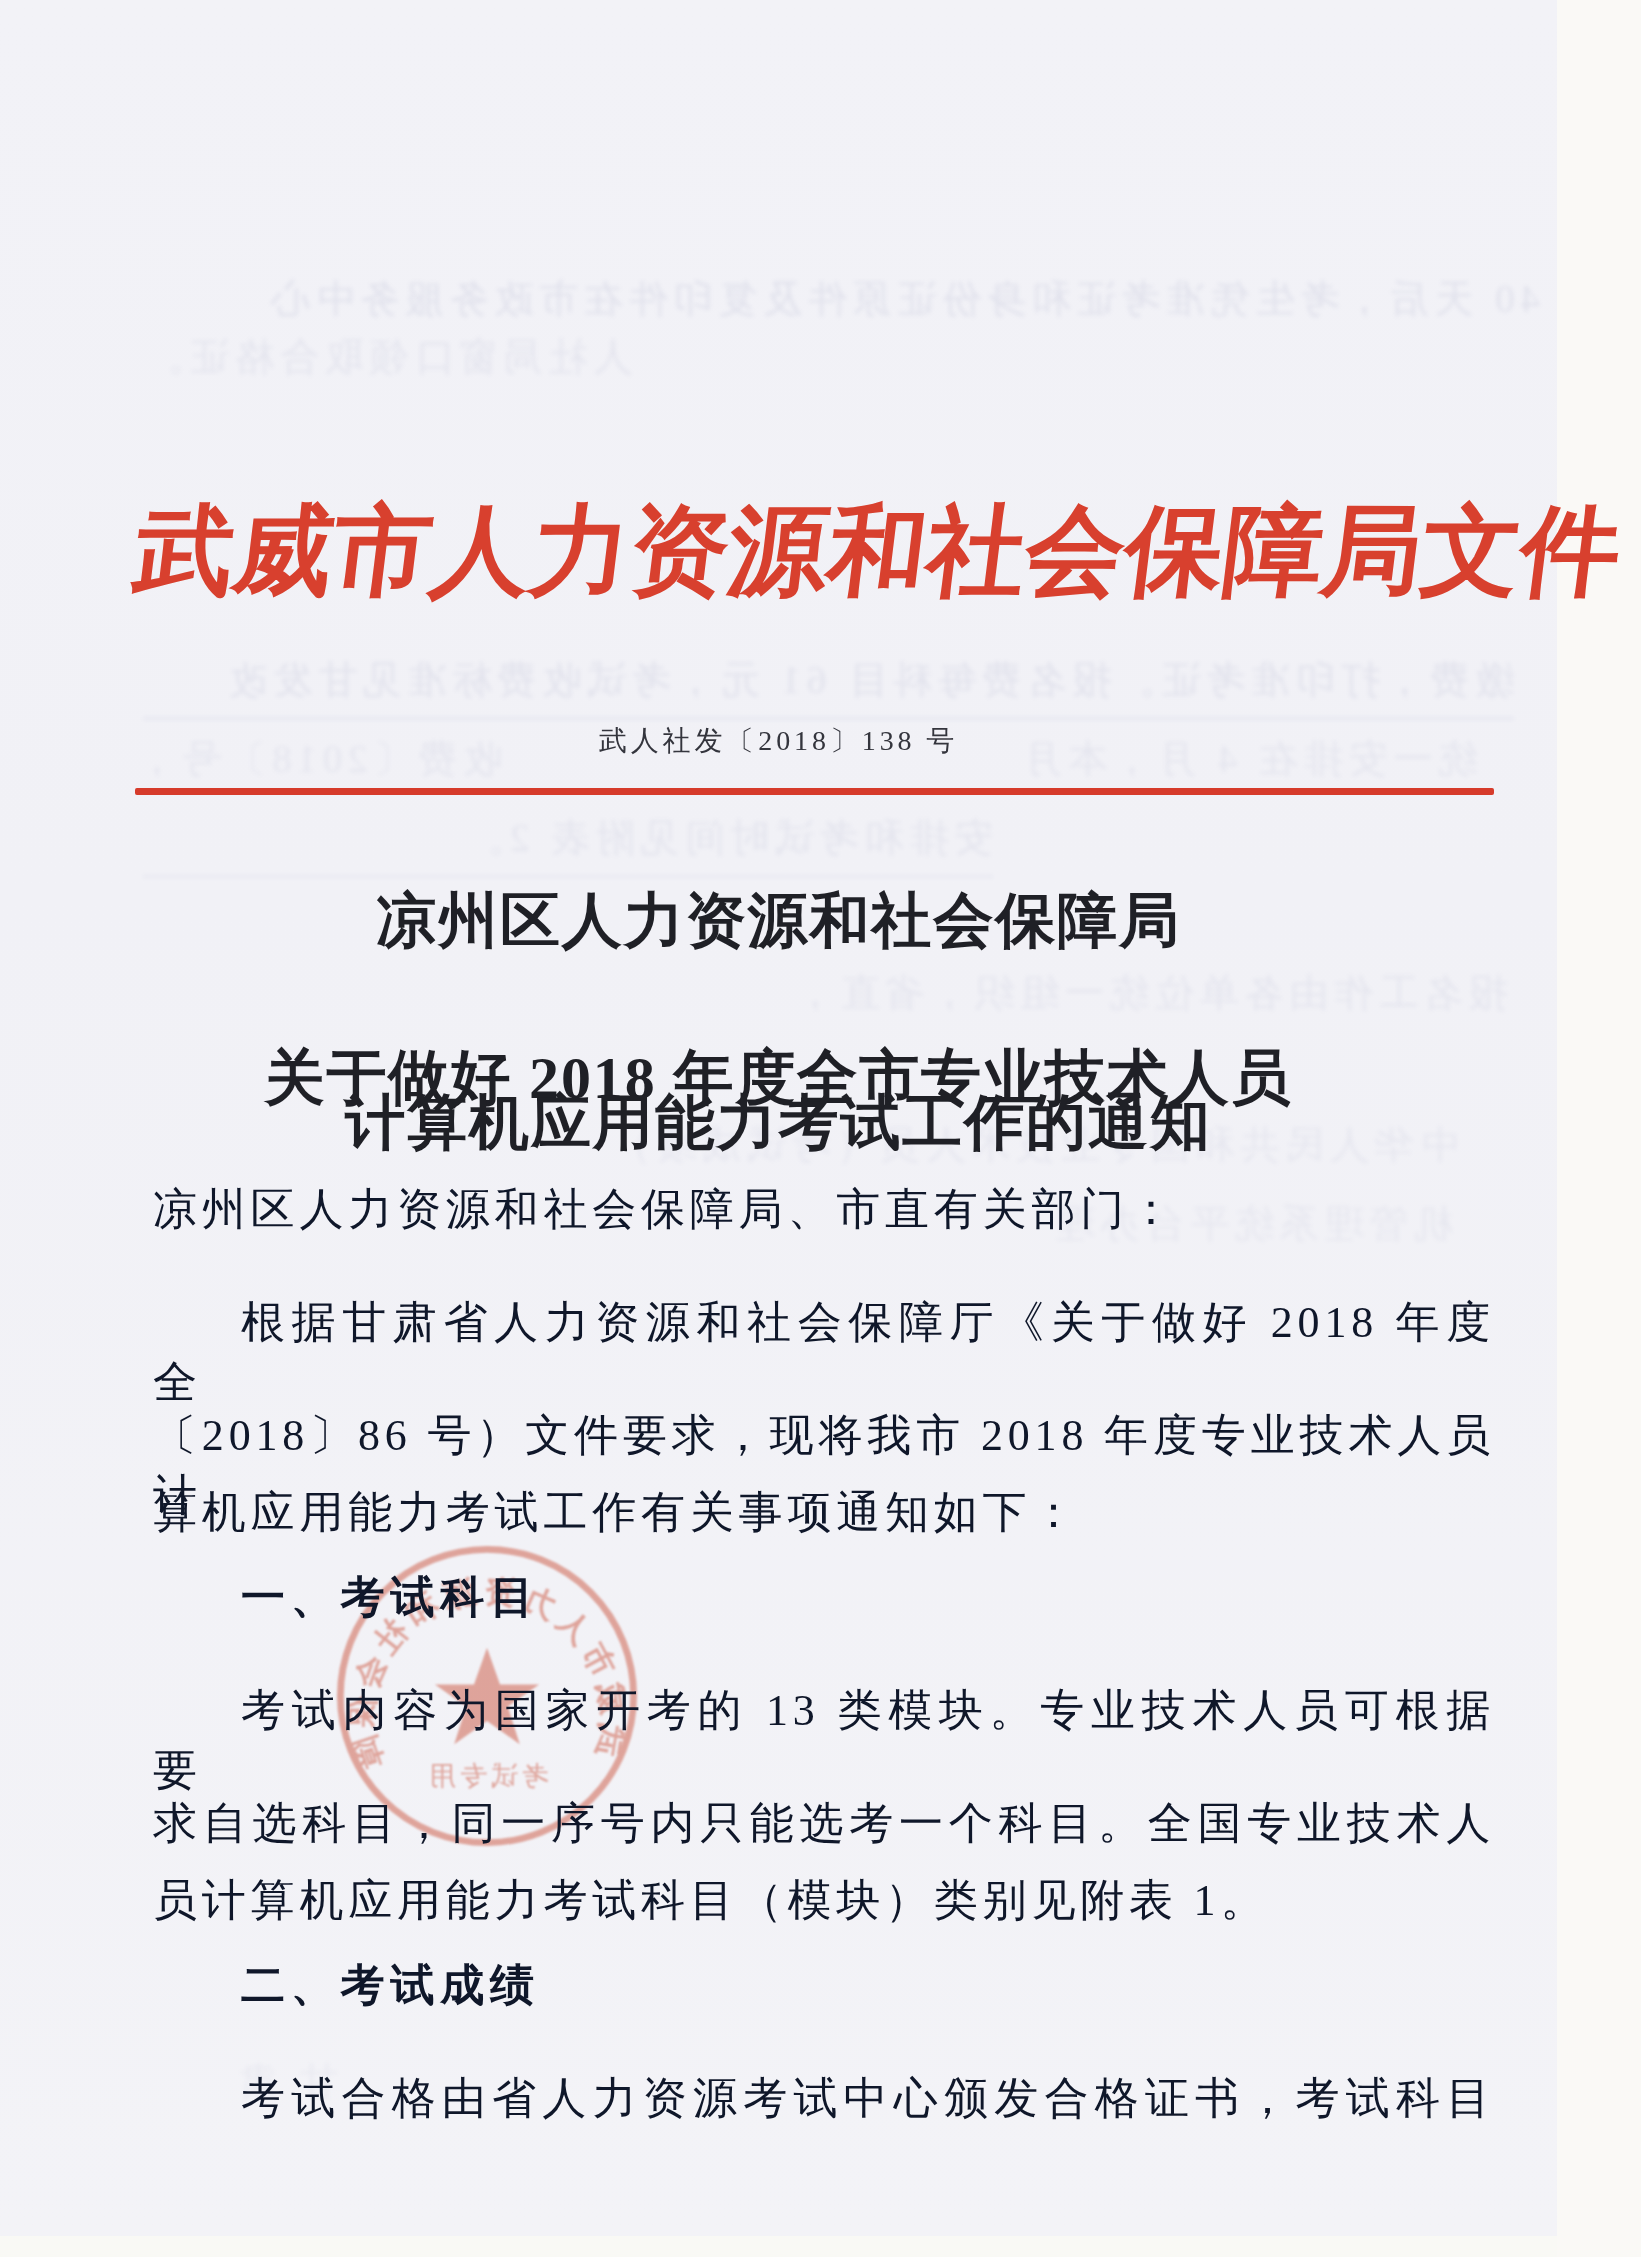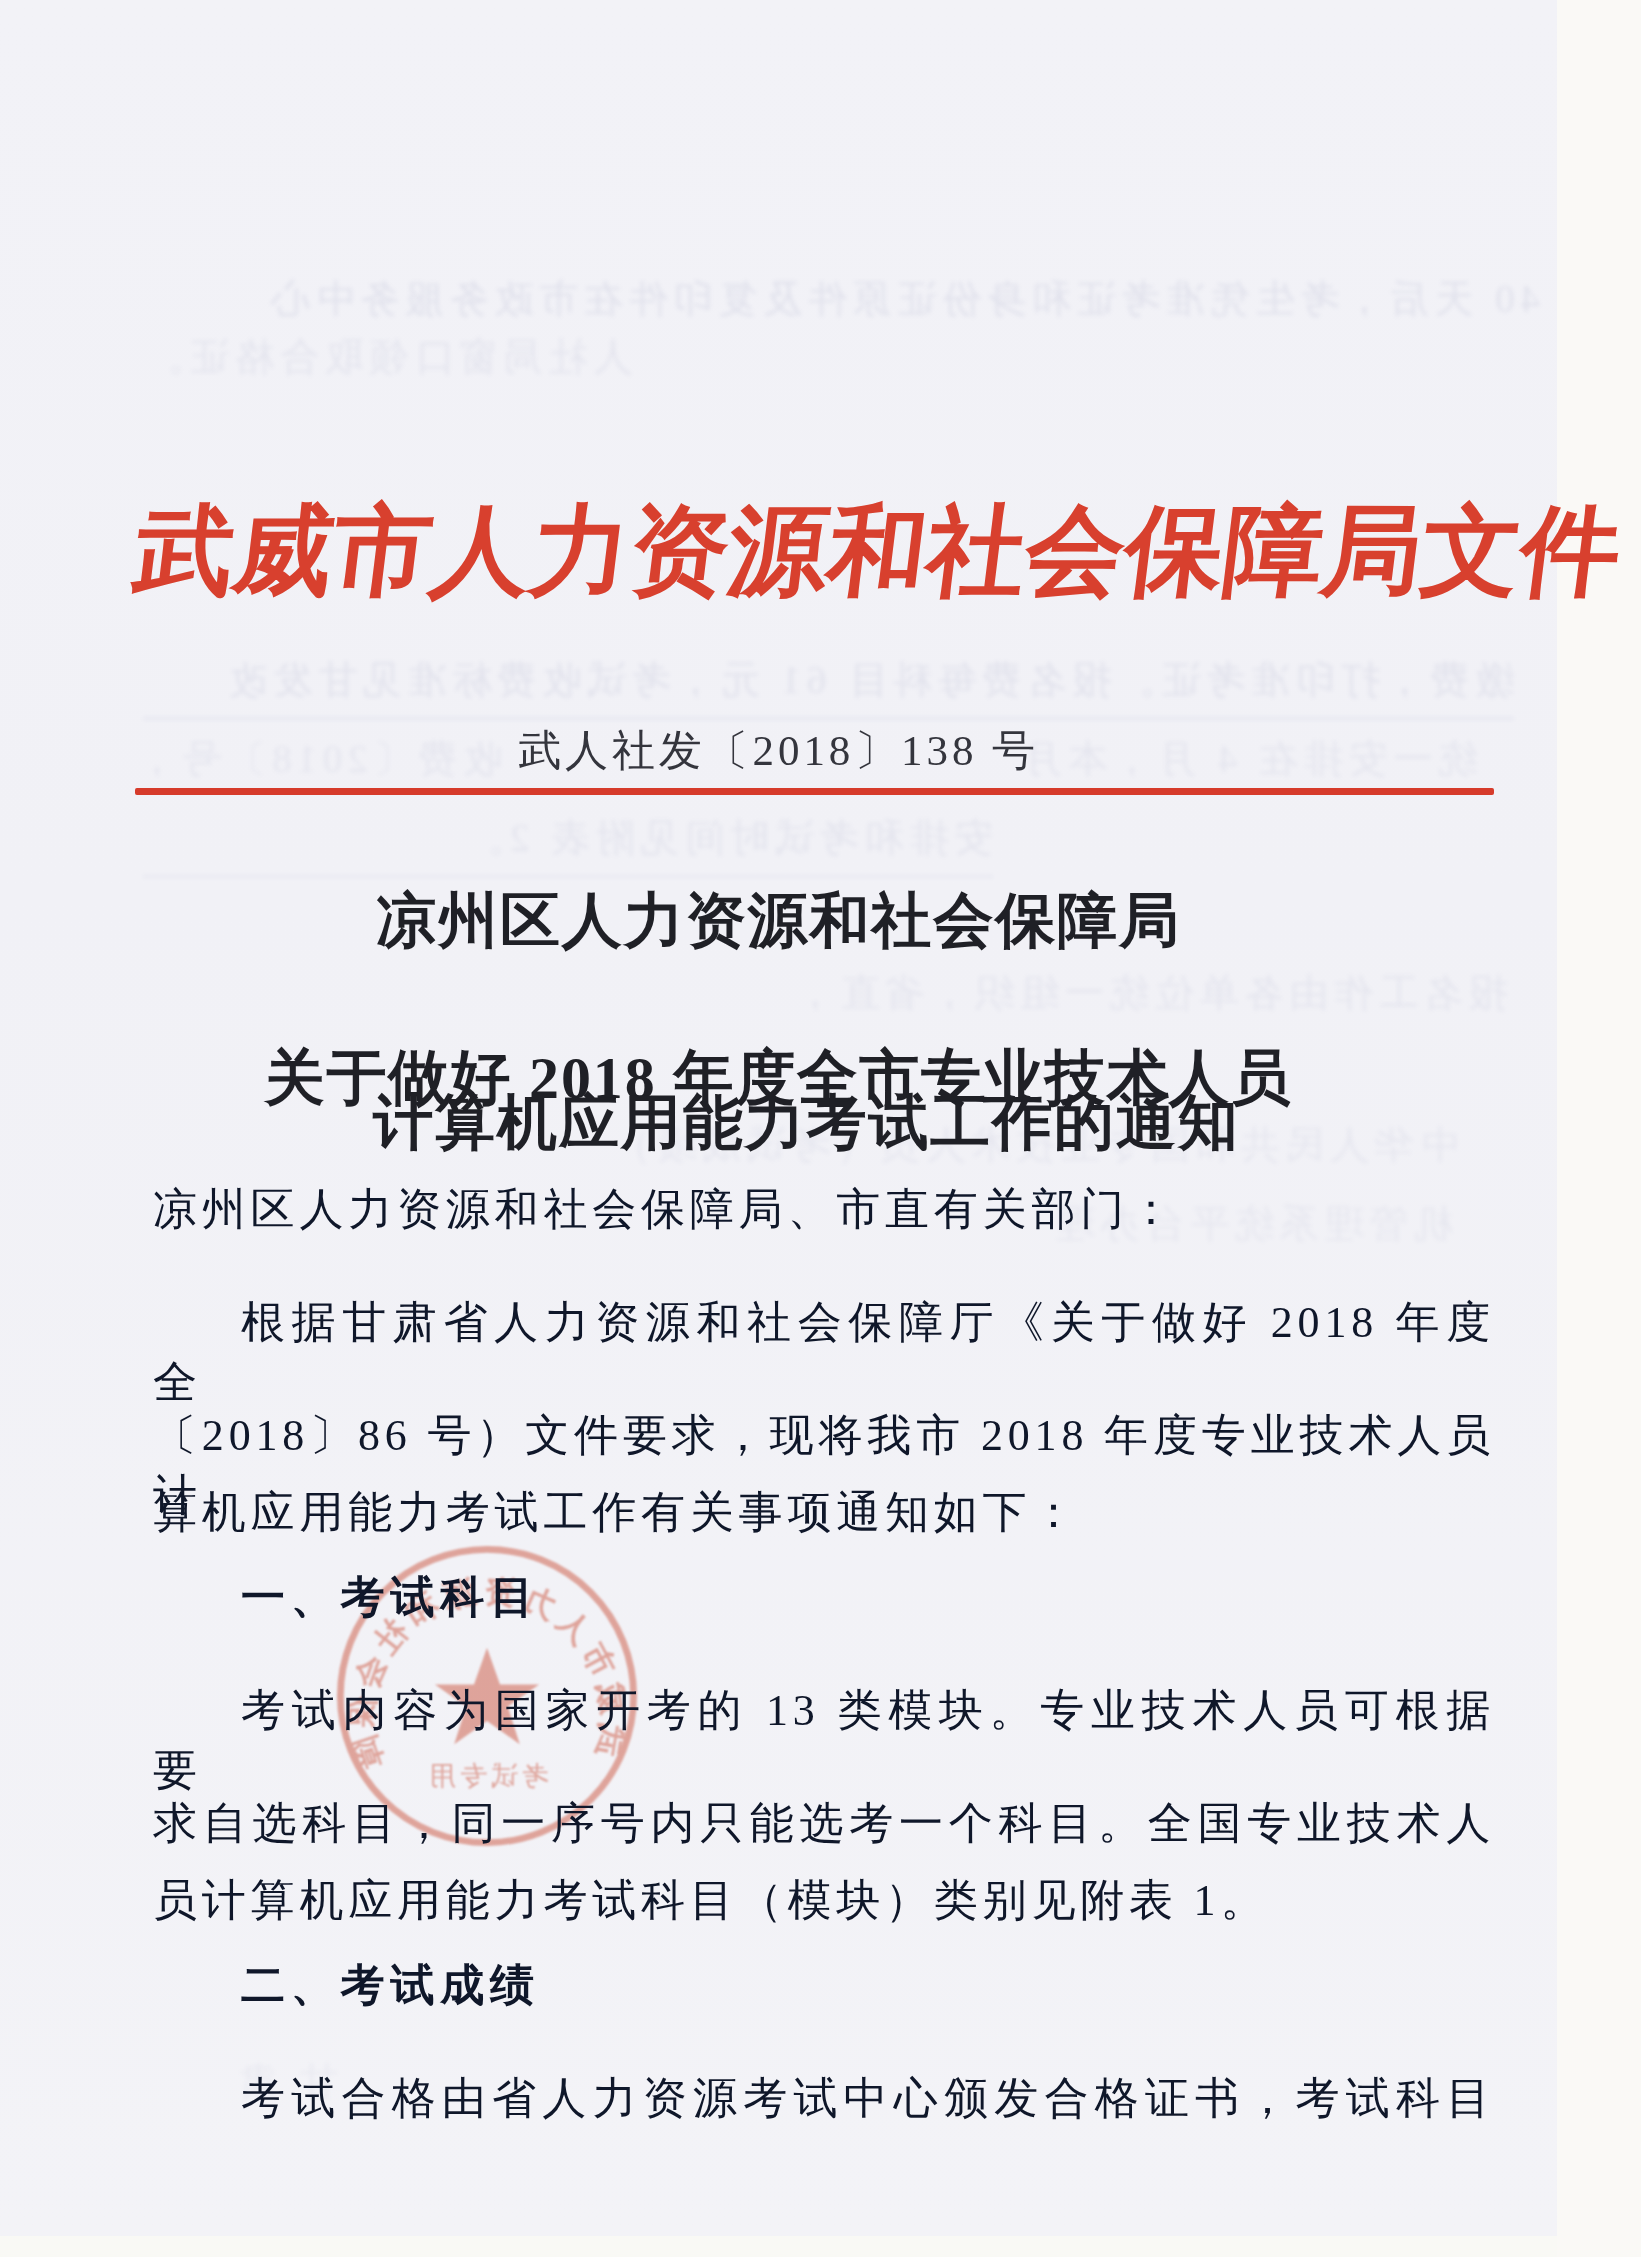--- a/index.html
+++ b/index.html
@@ -37,35 +37,35 @@
 
   
   .red-title{
     position:absolute;left:135px;top:475px;width:1302px;height:154px;
     color:#d8402e;font-size:99px;font-weight:900;line-height:153px;
     white-space:nowrap;text-align:center;
     transform:skewX(-7deg);letter-spacing:0px;
   }
   .doc-number{
     position:absolute;left:0;top:722px;width:1557px;text-align:center;
-    font-size:43px;color:#34353d;letter-spacing:3.9px;
+    font-size:28px;color:#34353d;letter-spacing:3.9px;
   }
   .red-rule{
     position:absolute;left:135px;top:788px;width:1359px;height:6.8px;
     background:#d63b2b;border-radius:1.9px;
   }
 
   
   .doc-title{
     position:absolute;left:0;width:1557px;text-align:center;
     font-size:60px;font-weight:bold;color:#1f2026;letter-spacing:1.9px;white-space:nowrap;
   }
   .t1{top:881px;}
   .t2{top:1038px;}
-  .t3{top:1083px;margin-left:28px;}
+  .t3{top:1083px;}
 
   
   .body-block{
     position:absolute;left:153px;top:1180px;width:1342px;
     font-size:44px;color:#0f172a;letter-spacing:4.8px;z-index:3;
   }
   .line{height:77px;line-height:60px;white-space:nowrap;}
   .indent{text-indent:2em;}
   .stretch{white-space:normal;text-align:justify;text-align-last:justify;margin-top:36px;}
   .bold{font-weight:bold;letter-spacing:5.8px;margin-top:8px;}

